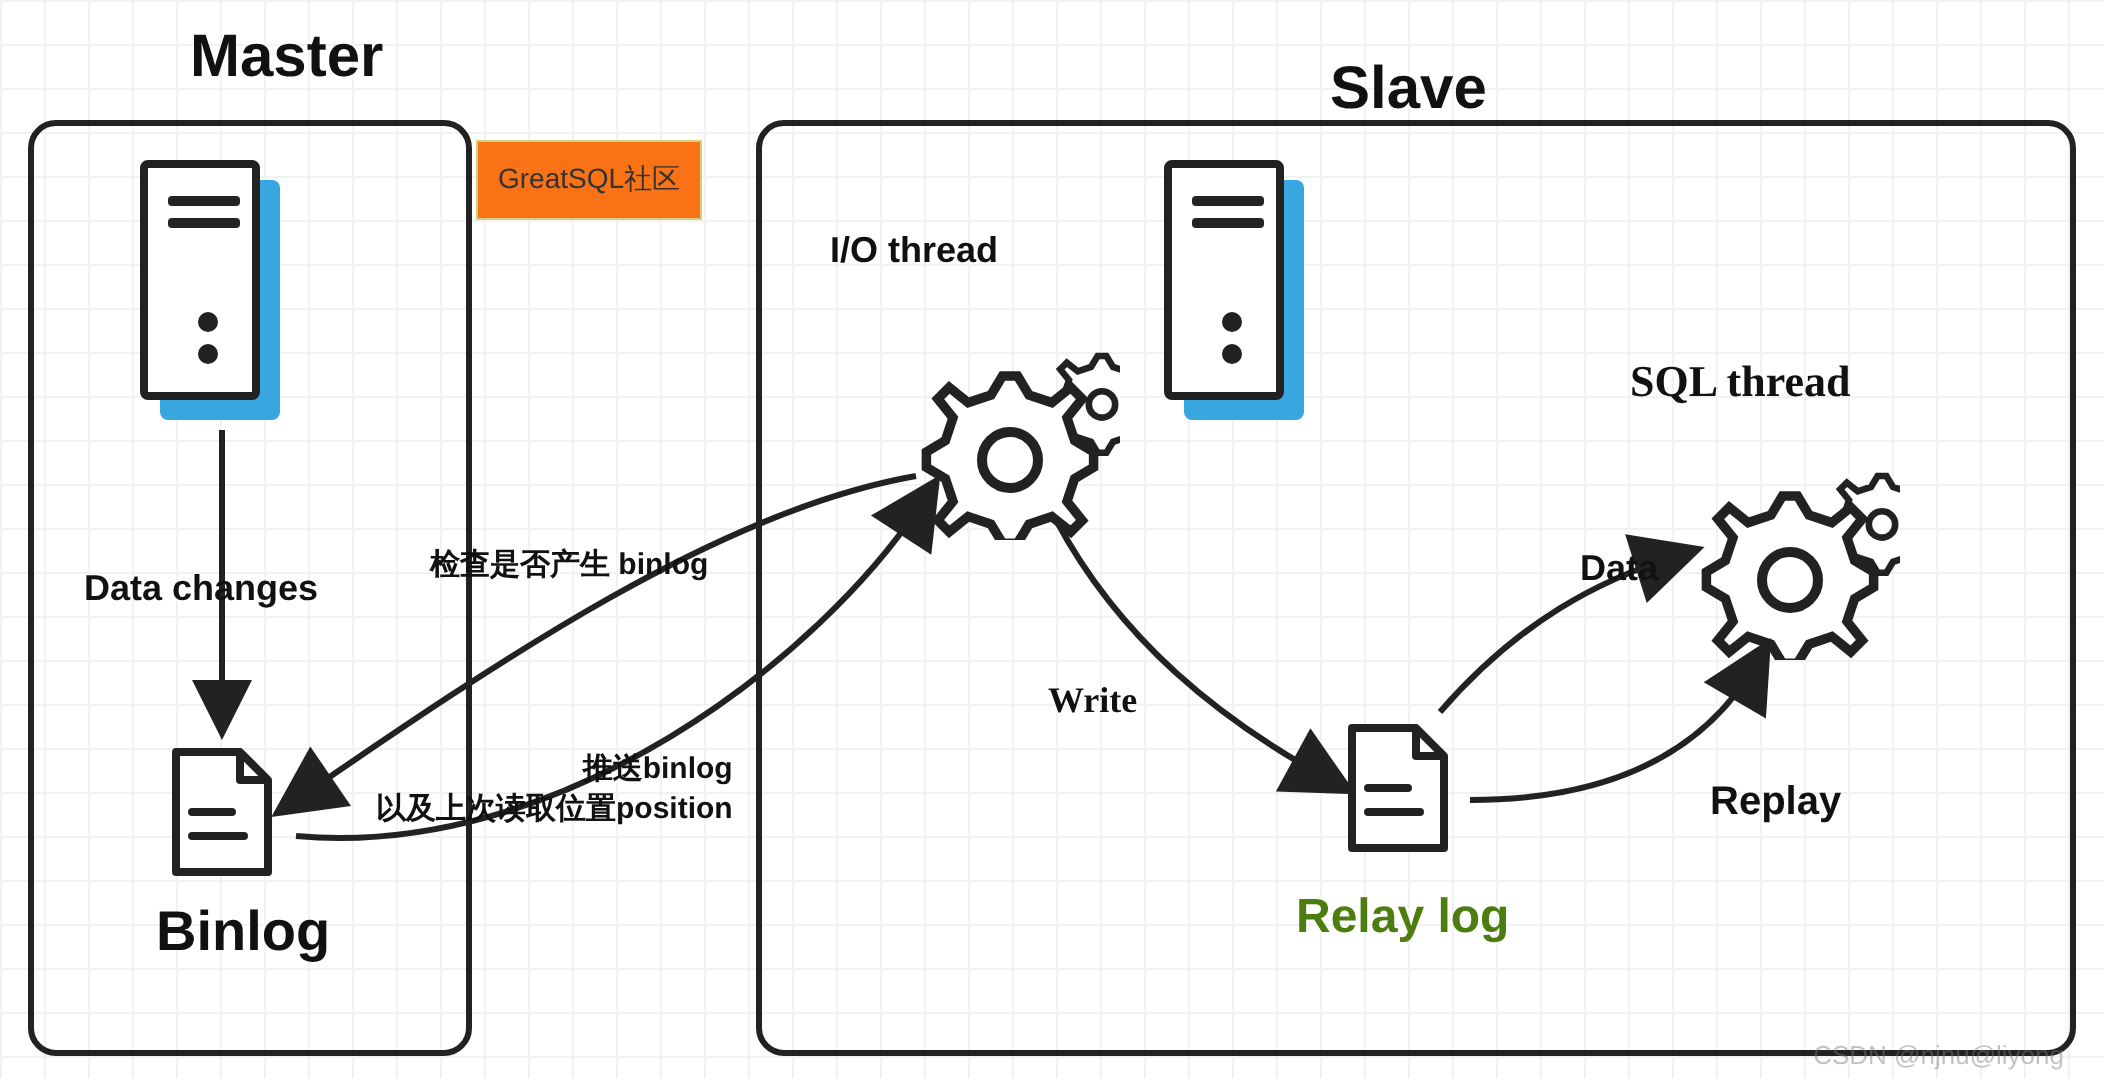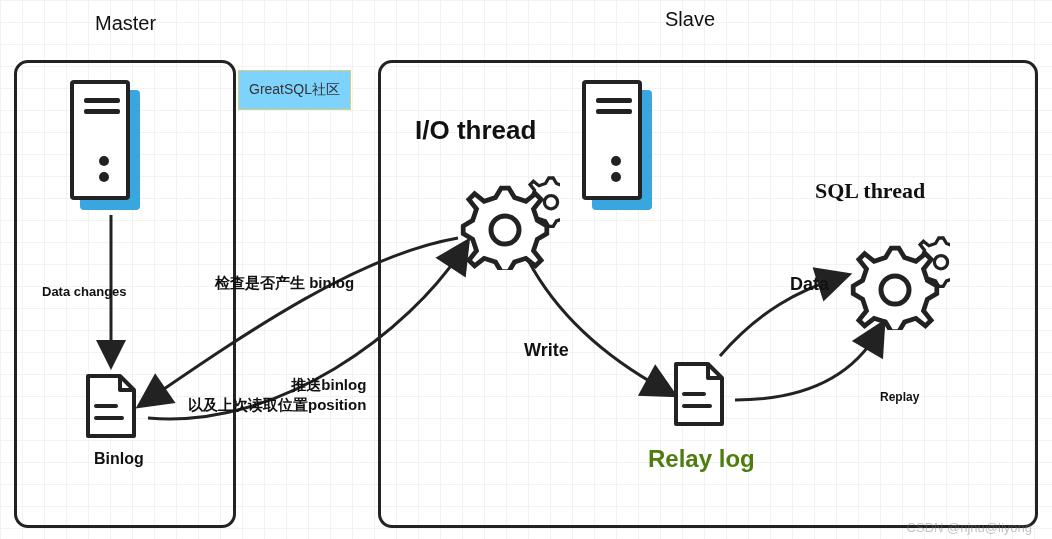--- a/index.html
+++ b/index.html
@@ -10,39 +10,39 @@
     position: relative;
     background: #fff;
     background-image:
       linear-gradient(#f2f2f2 1px, transparent 1px),
       linear-gradient(90deg, #f2f2f2 1px, transparent 1px);
     background-size: 22px 22px;
     overflow: hidden;
   }
   .title {
     position: absolute;
-    font-size: 20px;
-    font-weight: 400;
+    font-size: 30px;
+    font-weight: 700;
     color: #111;
   }
   .box {
     position: absolute;
     border: 3px solid #222;
     border-radius: 14px;
     background: transparent;
   }
   .label {
     position: absolute;
     font-weight: 700;
     color: #111;
   }
   .blue-label { color: #4d7c0f; }
   .badge {
     position: absolute;
-    background: #7dd3fc;
+    background: #f97316;
     border: 1px solid #d6d07a;
     font-size: 14px;
     padding: 10px 10px;
     color: #333;
     text-align: center;
   }
   .annot {
     position: absolute;
     font-size: 15px;
     font-weight: 700;
@@ -87,21 +87,21 @@
     right: 20px; bottom: 4px;
     font-size: 13px;
     color: rgba(120,120,120,0.45);
     font-family: Arial, sans-serif;
   }
 </style>
 </head>
 <body>
 
 <div class="title" style="left:95px; top:12px;">Master</div>
-<div class="title" style="left:665px; top:8px;">Slave</div>
+<div class="title" style="left:665px; top:28px;">Slave</div>
 
 <div class="box" style="left:14px; top:60px; width:222px; height:468px;"></div>
 <div class="box" style="left:378px; top:60px; width:660px; height:468px;"></div>
 
 <div class="badge" style="left:238px; top:70px;">GreatSQL社区</div>
 
 <div class="server" style="left:70px; top:80px;">
   <div class="shadow"></div>
   <div class="body">
     <div class="slot s1"></div>
@@ -122,45 +122,45 @@
 </div>
 
 <svg class="abs" style="left:96px; top:215px;" width="30" height="160">
   <defs>
     <marker id="ah1" markerWidth="12" markerHeight="12" refX="6" refY="6" orient="auto">
       <path d="M1,1 L11,6 L1,11 Z" fill="#222"></path>
     </marker>
   </defs>
   <line x1="15" y1="0" x2="15" y2="140" stroke="#222" stroke-width="3" marker-end="url(#ah1)"></line>
 </svg>
-<div class="label" style="left:42px; top:284px; font-size:13px;">Data changes</div>
+<div class="label" style="left:42px; top:284px; font-size:18px;">Data changes</div>
 
 <div class="file" style="left:82px; top:372px;">
   <svg viewBox="0 0 58 70">
     <path d="M6 4 H38 L52 18 V64 H6 Z" fill="#fff" stroke="#222" stroke-width="4" stroke-linejoin="round"></path>
     <path d="M38 4 V18 H52" fill="none" stroke="#222" stroke-width="4" stroke-linejoin="round"></path>
     <line x1="14" y1="34" x2="34" y2="34" stroke="#222" stroke-width="4" stroke-linecap="round"></line>
     <line x1="14" y1="46" x2="40" y2="46" stroke="#222" stroke-width="4" stroke-linecap="round"></line>
   </svg>
 </div>
-<div class="label" style="left:78px; top:450px; font-size:16px;margin-left:16px;">Binlog</div>
+<div class="label" style="left:78px; top:450px; font-size:28px;">Binlog</div>
 
 <div class="gears" style="left:440px; top:150px;">
   <svg viewBox="0 0 120 120">
     <g transform="translate(78,28) scale(0.55)">
       <path d="M50 10 L56 0 L64 0 L70 10 L82 14 L92 6 L98 12 L90 22 L94 34 L104 40 L104 48 L94 54 L90 66 L98 76 L92 82 L82 74 L70 78 L64 88 L56 88 L50 78 L38 74 L28 82 L22 76 L30 66 L26 54 L16 48 L16 40 L26 34 L30 22 L22 12 L28 6 L38 14 Z" fill="#fff" stroke="#222" stroke-width="6"></path>
       <circle cx="60" cy="44" r="12" fill="#fff" stroke="#222" stroke-width="6"></circle>
     </g>
     <g transform="translate(8,38)">
       <path d="M50 10 L56 0 L64 0 L70 10 L82 14 L92 6 L98 12 L90 22 L94 34 L104 40 L104 48 L94 54 L90 66 L98 76 L92 82 L82 74 L70 78 L64 88 L56 88 L50 78 L38 74 L28 82 L22 76 L30 66 L26 54 L16 48 L16 40 L26 34 L30 22 L22 12 L28 6 L38 14 Z" fill="#fff" stroke="#222" stroke-width="5" transform="scale(0.95)"></path>
       <circle cx="57" cy="42" r="14" fill="#fff" stroke="#222" stroke-width="5"></circle>
     </g>
   </svg>
 </div>
-<div class="label" style="left:415px; top:115px; font-size:26px;">I/O thread</div>
+<div class="label" style="left:415px; top:115px; font-size:18px;">I/O thread</div>
 
 <div class="gears" style="left:830px; top:210px;">
   <svg viewBox="0 0 120 120">
     <g transform="translate(78,28) scale(0.55)">
       <path d="M50 10 L56 0 L64 0 L70 10 L82 14 L92 6 L98 12 L90 22 L94 34 L104 40 L104 48 L94 54 L90 66 L98 76 L92 82 L82 74 L70 78 L64 88 L56 88 L50 78 L38 74 L28 82 L22 76 L30 66 L26 54 L16 48 L16 40 L26 34 L30 22 L22 12 L28 6 L38 14 Z" fill="#fff" stroke="#222" stroke-width="6"></path>
       <circle cx="60" cy="44" r="12" fill="#fff" stroke="#222" stroke-width="6"></circle>
     </g>
     <g transform="translate(8,38)">
       <path d="M50 10 L56 0 L64 0 L70 10 L82 14 L92 6 L98 12 L90 22 L94 34 L104 40 L104 48 L94 54 L90 66 L98 76 L92 82 L82 74 L70 78 L64 88 L56 88 L50 78 L38 74 L28 82 L22 76 L30 66 L26 54 L16 48 L16 40 L26 34 L30 22 L22 12 L28 6 L38 14 Z" fill="#fff" stroke="#222" stroke-width="5" transform="scale(0.95)"></path>
       <circle cx="57" cy="42" r="14" fill="#fff" stroke="#222" stroke-width="5"></circle>
@@ -194,17 +194,17 @@
 
   <path d="M 720 356 C 760 310, 800 290, 838 278" fill="none" stroke="#222" stroke-width="3" marker-end="url(#ah)"></path>
 
   <path d="M 735 400 C 800 400, 850 380, 878 332" fill="none" stroke="#222" stroke-width="3" marker-end="url(#ah)"></path>
 </svg>
 
 <div class="annot" style="left:215px; top:273px;">检查是否产生 binlog</div>
 <div class="annot" style="left:188px; top:375px;">推送binlog
 以及上次读取位置position</div>
 
-<div class="label" style="left:524px; top:340px; font-size:18px;">Write</div>
+<div class="label" style="left:524px; top:340px; font-size:18px;font-family:Liberation Serif, serif;">Write</div>
 <div class="label" style="left:790px; top:274px; font-size:18px;">Data</div>
-<div class="label" style="left:880px; top:390px; font-size:12px;">Replay</div>
+<div class="label" style="left:855px; top:390px; font-size:20px;">Replay</div>
 
 <div class="watermark">CSDN @njnu@liyong</div>
 
 </body></html>

